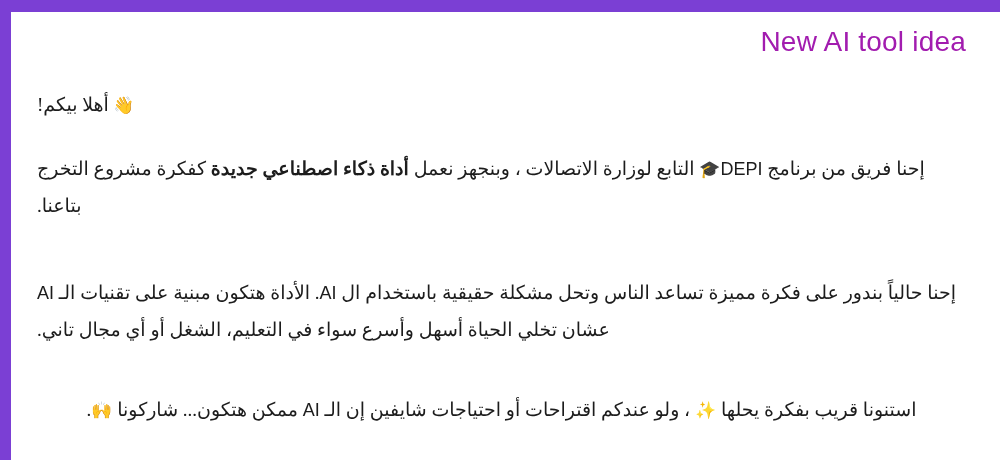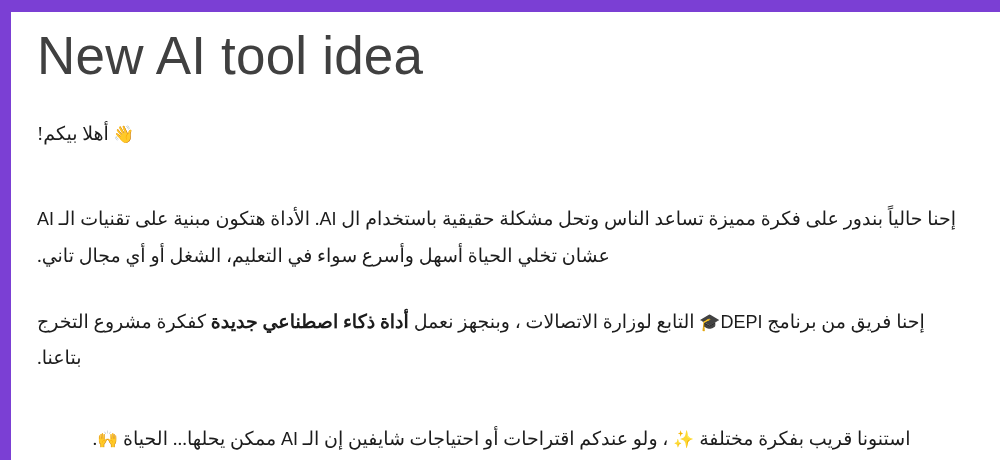--- a/index.html
+++ b/index.html
@@ -42,27 +42,27 @@
     top: 12px;
     left: 11px;
     right: 0;
     bottom: 0;
     padding: 0 34px 0 26px;
     box-sizing: border-box;
     direction: rtl;
   }
   .doc-title {
     margin: 14px 0 0 0;
-    text-align: left;
+    text-align: right;
     direction: ltr;
     font-family: "Liberation Sans", sans-serif;
     font-weight: 400;
-    font-size: 53px;
+    font-size: 28px;
     line-height: 1.15;
-    color: #404040;
+    color: #a21caf;
     letter-spacing: 0.2px;
   }
   .para {
     direction: rtl;
     text-align: left;
     color: #1c1c1c;
     font-size: 19px;
     line-height: 1.75;
   }
   .greeting {
@@ -106,20 +106,20 @@
 
   <div class="content">
 
     <h1 class="doc-title">New AI tool idea</h1>
 
     <p class="para greeting">
       <span class="emoji">👋</span>
       <span>أهلا بيكم!</span>
     </p>
 
+    <p class="para p-intro"><span>إحنا فريق من برنامج </span><span class="latin">DEPI</span><span class="emoji">🎓</span><span> التابع لوزارة الاتصالات ، وبنجهز نعمل </span><span class="bold">أداة ذكاء اصطناعي جديدة</span><span> كفكرة مشروع التخرج بتاعنا.</span></p>
+
     <p class="para p-body"><span>إحنا حالياً بندور على فكرة مميزة تساعد الناس وتحل مشكلة حقيقية باستخدام ال </span><span class="latin">AI</span><span>. الأداة هتكون مبنية على تقنيات الـ </span><span class="latin">AI</span><span> عشان تخلي الحياة أسهل وأسرع سواء في التعليم، الشغل أو أي مجال تاني.</span></p>
 
-    <p class="para p-intro"><span>إحنا فريق من برنامج </span><span class="latin">DEPI</span><span class="emoji">🎓</span><span> التابع لوزارة الاتصالات ، وبنجهز نعمل </span><span class="bold">أداة ذكاء اصطناعي جديدة</span><span> كفكرة مشروع التخرج بتاعنا.</span></p>
-
-    <p class="para p-closing"><span>استنونا قريب بفكرة مختلفة </span><span class="emoji">✨</span><span> ، ولو عندكم اقتراحات أو احتياجات شايفين إن الـ </span><span class="latin">AI</span><span> ممكن يحلها... الحياة </span><span class="emoji">🙌</span><span>.</span></p>
+    <p class="para p-closing"><span>استنونا قريب بفكرة يحلها </span><span class="emoji">✨</span><span> ، ولو عندكم اقتراحات أو احتياجات شايفين إن الـ </span><span class="latin">AI</span><span> ممكن هتكون... شاركونا </span><span class="emoji">🙌</span><span>.</span></p>
 
   </div>
 </div>
 
 </body></html>

